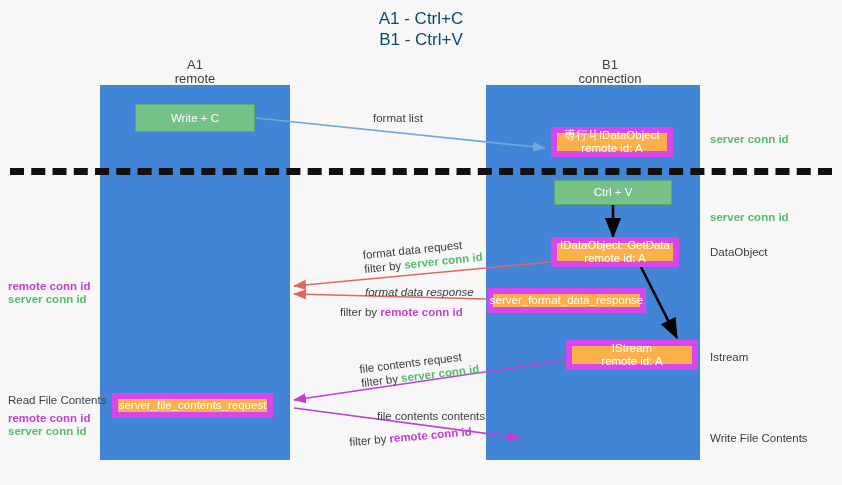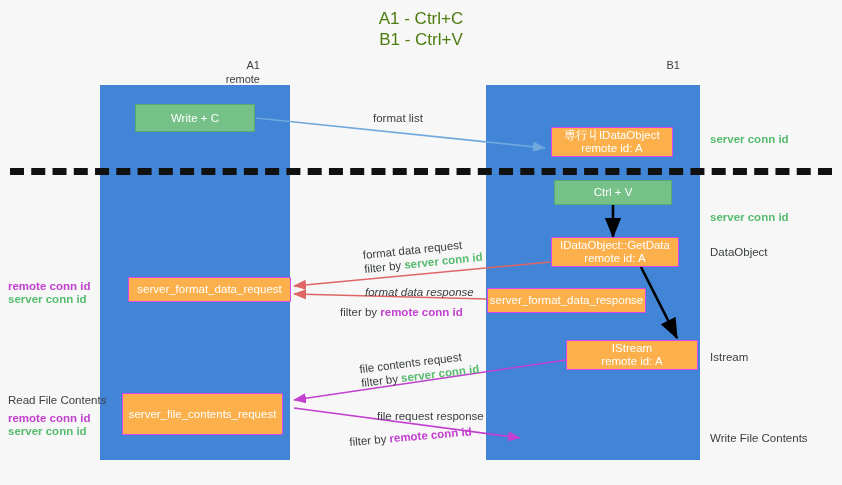--- a/index.html
+++ b/index.html
@@ -10,46 +10,46 @@
     color:#3c4043;
     overflow:hidden;
     position:relative;
   }
   #stage{position:absolute;left:0;top:0;width:842px;height:485px;}
   .abs{position:absolute;}
 
   
   .title{
     left:0;top:8px;width:842px;text-align:center;
-    font-size:17px;line-height:21px;color:#4d7c0f;
+    font-size:17px;line-height:21px;color:#0c4a6e;
   }
 
   
   .lane-head{
-    text-align:right;font-size:11px;line-height:14px;color:#3c4043;
+    text-align:center;font-size:13px;line-height:14px;color:#3c4043;
   }
 
   
   .lane{
     background:#4285d6;
   }
 
   
   .box{
     box-sizing:border-box;
     display:flex;align-items:center;justify-content:center;
     flex-direction:column;
     text-align:center;
     color:#ffffff;
     font-size:11.5px;
     line-height:13px;
     border-radius:1px;
   }
   .box.green{background:#76c188;border:1px solid #5aa96e;}
-  .box.orange{background:#fbb04c;border:1px solid #d946ef;}
+  .box.orange{background:#fbb04c;border:6px solid #d946ef;}
   .box .l2{display:block;}
 
   
   .dashed{
     left:10px;top:168px;width:822px;height:0;
     border-top:7px dashed #111111;
   }
 
   
   .txt{font-size:11.5px;line-height:14px;color:#3c4043;white-space:nowrap;}
@@ -68,20 +68,21 @@
     <div>A1 - Ctrl+C</div>
     <div>B1 - Ctrl+V</div>
   </div>
 
   <div class="abs lane-head" style="left:130px;top:58px;width:130px;">
     <div>A1</div>
     <div>remote</div>
   </div>
   <div class="abs lane-head" style="left:540px;top:58px;width:140px;">
     <div>B1</div>
+    <div>connection</div>
   </div>
 
   <div class="abs lane" style="left:100px;top:85px;width:190px;height:375px;"></div>
   <div class="abs lane" style="left:486px;top:85px;width:214px;height:375px;"></div>
 
   <svg class="overlay" viewBox="0 0 842 485">
     <defs>
       <marker id="ah-blue" markerWidth="9" markerHeight="9" refX="7.5" refY="3.2" orient="auto">
         <path d="M0,0 L8,3.2 L0,6.4 z" fill="#6fa8dc"></path>
       </marker>
@@ -124,34 +125,31 @@
 
   <div class="abs box green" style="left:554px;top:180px;width:118px;height:25px;">
     <span>Ctrl + V</span>
   </div>
 
   <div class="abs box orange" style="left:551px;top:237px;width:128px;height:30px;">
     <span>IDataObject::GetData</span>
     <span class="l2">remote id: A</span>
   </div>
 
-  <div class="abs box orange" style="left:128px;top:277px;width:163px;height:25px;">
-    <span>server_format_data_request</span>
-  </div>
 
   <div class="abs box orange" style="left:487px;top:288px;width:159px;height:25px;">
     <span>server_format_data_response</span>
   </div>
 
   <div class="abs box orange" style="left:566px;top:340px;width:132px;height:30px;">
     <span>IStream</span>
     <span class="l2">remote id: A</span>
   </div>
 
-  <div class="abs box orange" style="left:122px;top:393px;width:161px;height:42px;">
+  <div class="abs box orange" style="left:112px;top:393px;width:161px;height:25px;">
     <span>server_file_contents_request</span>
   </div>
 
 
   <div class="abs txt" style="left:373px;top:111px;">format list</div>
 
   <div class="abs" style="left:365px;top:248px;transform:rotate(-6deg);transform-origin:left bottom;">
     <div class="txt">format data request</div>
     <div class="txt">
       <span class="txt-plain">filter by </span><span class="txt-green">server conn id</span>
@@ -163,21 +161,21 @@
     <span class="txt-plain">filter by </span><span class="txt-mag">remote conn id</span>
   </div>
 
   <div class="abs" style="left:362px;top:362px;transform:rotate(-7deg);transform-origin:left bottom;">
     <div class="txt">file contents request</div>
     <div class="txt">
       <span class="txt-plain">filter by </span><span class="txt-green">server conn id</span>
     </div>
   </div>
 
-  <div class="abs txt" style="left:377px;top:409px;">file request response</div>
+  <div class="abs txt" style="left:377px;top:409px;">file contents contents</div>
   <div class="abs" style="left:350px;top:435px;transform:rotate(-5deg);transform-origin:left bottom;">
     <div class="txt">
       <span class="txt-plain">filter by </span><span class="txt-mag">remote conn id</span>
     </div>
   </div>
 
   <div class="abs txt txt-green" style="left:710px;top:132px;">server conn id</div>
   <div class="abs txt txt-green" style="left:710px;top:210px;">server conn id</div>
   <div class="abs txt" style="left:710px;top:245px;">DataObject</div>
   <div class="abs txt" style="left:710px;top:350px;">Istream</div>

